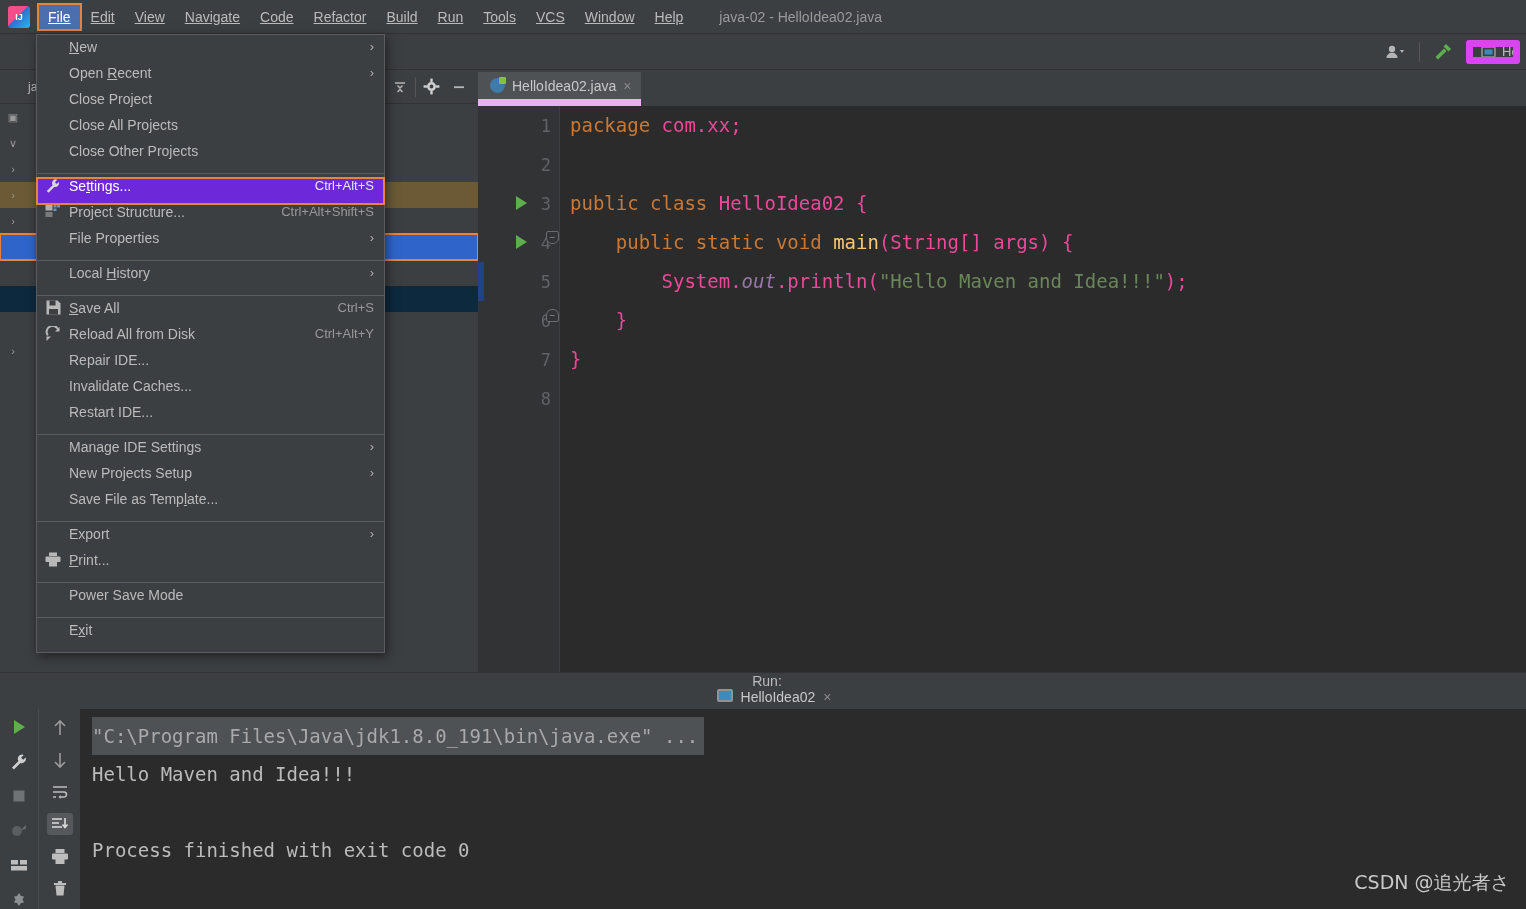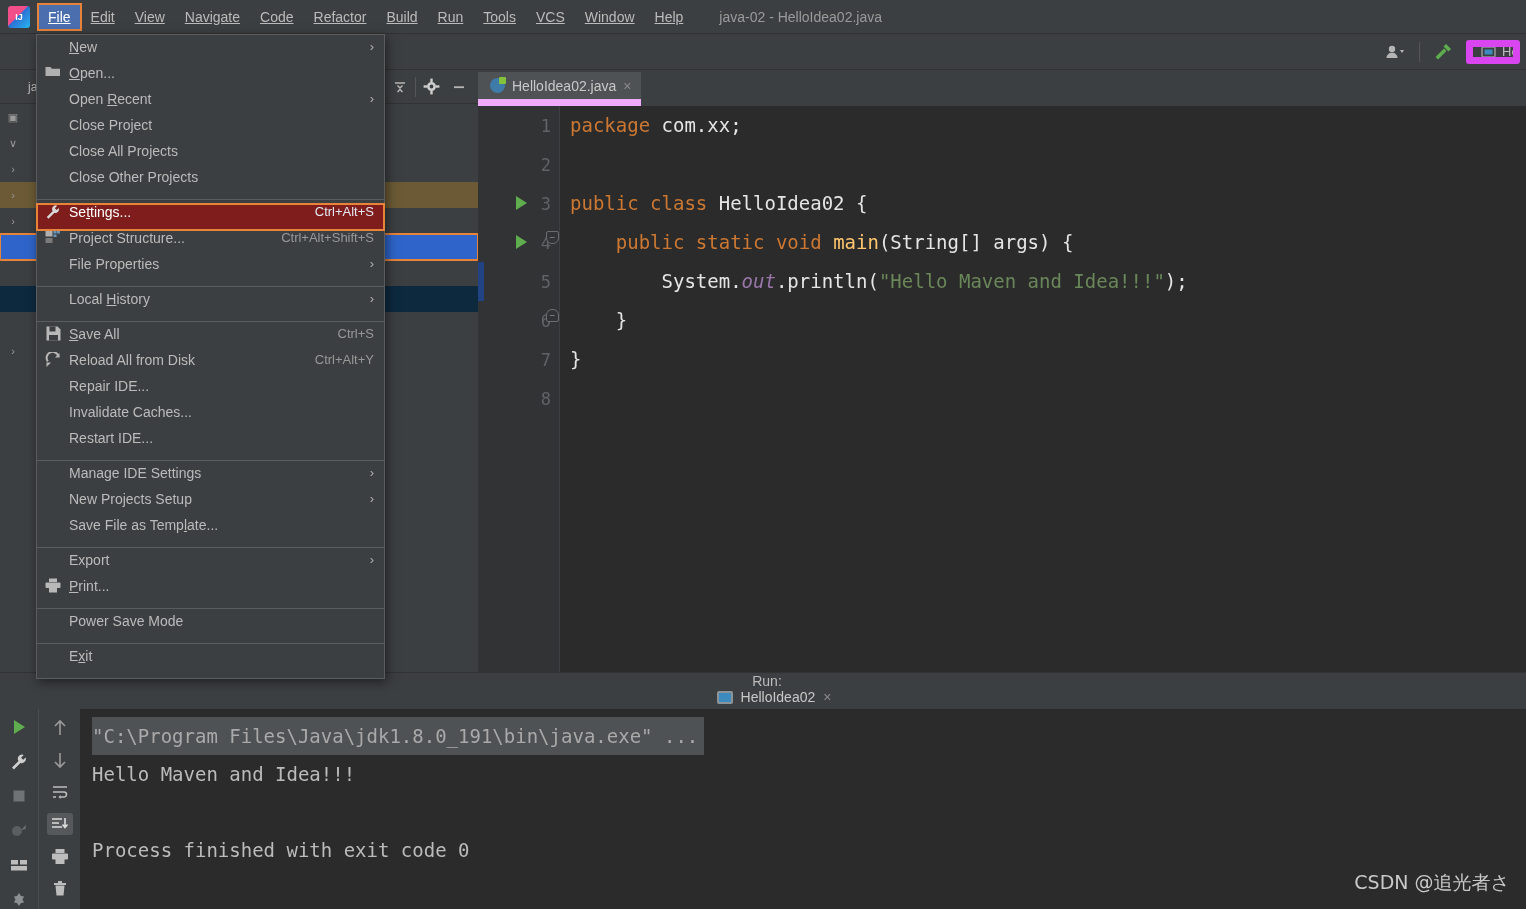--- a/index.html
+++ b/index.html
@@ -132,34 +132,34 @@
   .fold.bot { border-radius: 6px 6px 2px 2px; }
   .caretline {
     position: absolute; left: 0; width: 6px; height: 39px; background: #214283;
   }
   .codelines {
     flex: 1; padding-left: 10px;
     font-family: "DejaVu Sans Mono", monospace; font-size: 19px;
   }
   .cline { height: 39px; line-height: 39px; white-space: pre; color: #a9b7c6; }
   .kw  { color: #cc7832; }
-  .pln { color: #e5e5e5; }
+  .pln { color: #ec4899; }
   .fn  { color: #ffc66d; }
   .str { color: #6a8759; }
   .fld { color: #9876aa; font-style: italic; }
 
   
   .runpanel {
     position: absolute; left: 0; top: 672px; width: 1526px; height: 237px;
     background: #3c3f41; border-top: 1px solid #323232;
   }
   .run-tabrow { height: 36px; display: flex; align-items: center; flex-direction: column; }
   .run-label { font-size: 14px; color: #bbbbbb; margin-left: 8px; }
   .run-tab {
-    display: flex; align-items: center; gap: 8px; margin-left: 22px;
+    display: flex; align-items: flex-start; gap: 8px; margin-left: 22px;
     font-size: 14px; color: #c8c8c8; position: relative; padding-bottom: 4px;
   }
   .run-tab::after {
     content: ""; position: absolute; left: 0; right: 0; bottom: -4px;
     height: 3px; background: #6e7376;
   }
   .mon-ic {
     width: 16px; height: 13px; border: 2px solid #8d9499;
     background: #3c8bbf; border-radius: 2px;
   }
@@ -201,21 +201,21 @@
   }
   .mi .mi-ic {
     width: 32px; display: flex; align-items: center; justify-content: center;
     color: #b0b0b0; font-size: 13px; flex: none;
   }
   .mi .mi-label { flex: 1; white-space: nowrap; }
   .mi .mi-key { color: #989898; font-size: 13px; margin-left: 12px; white-space: nowrap; }
   .mi .mi-arrow { color: #b0b0b0; font-size: 13px; margin-left: 10px; }
   .mi u { text-decoration: underline; }
   .mi.highlight {
-    background: #7f1d1d; color: #ffffff;
+    background: #6d28d9; color: #ffffff;
     outline: 2px solid #e8833a; outline-offset: -1px;
   }
   .mi.highlight .mi-key { color: #e3e8f2; }
   .mi-sep { height: 1px; background: #5a5d5f; margin: 4px 0; }
   svg { display: block; }
 </style>
 </head>
 <body>
 
 <div id="app">
@@ -466,28 +466,20 @@
   </div>
 
   <div class="dropdown">
 
     <div class="mi">
       <span class="mi-ic"></span>
       <span class="mi-label"><u>N</u>ew</span>
       <span class="mi-arrow">›</span>
     </div>
 
-    <div class="mi">
-      <span class="mi-ic">
-        <svg width="16" height="13" viewBox="0 0 16 13">
-            <path d="M0.5 2h5l1.4 1.7H15V11H0.5z" fill="#b0b0b0"></path>
-          </svg>
-      </span>
-      <span class="mi-label"><u>O</u>pen...</span>
-    </div>
 
     <div class="mi">
       <span class="mi-ic"></span>
       <span class="mi-label">Open <u>R</u>ecent</span>
       <span class="mi-arrow">›</span>
     </div>
 
     <div class="mi">
       <span class="mi-ic"></span>
       <span class="mi-label">Close Project</span>

